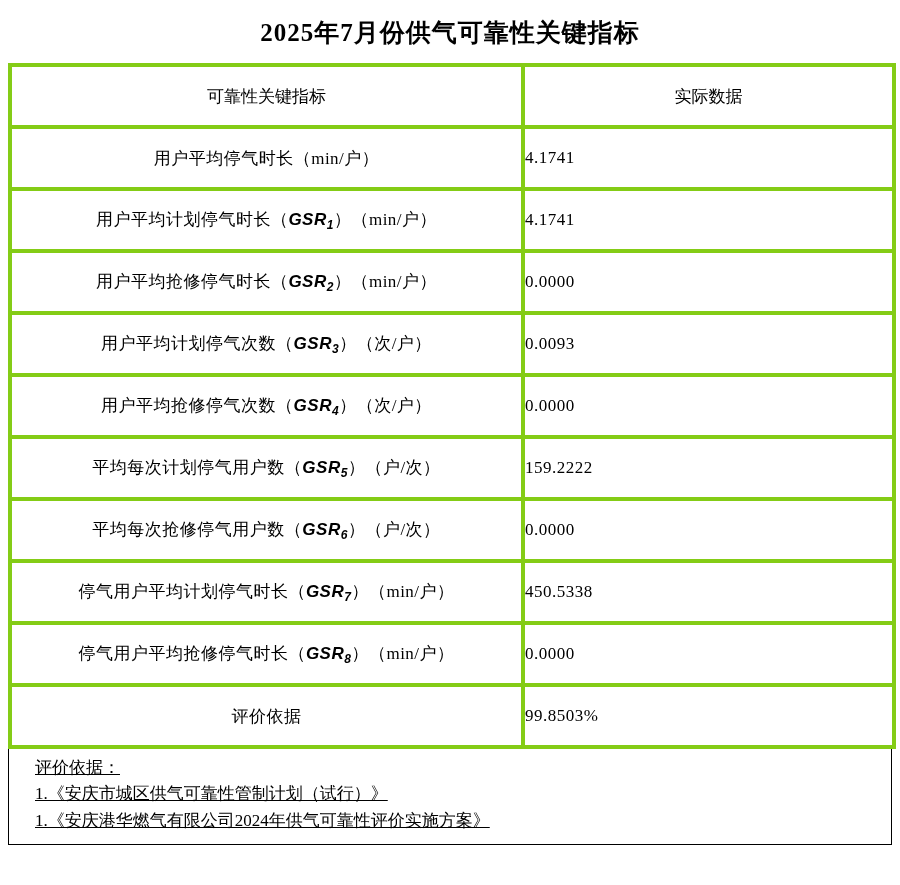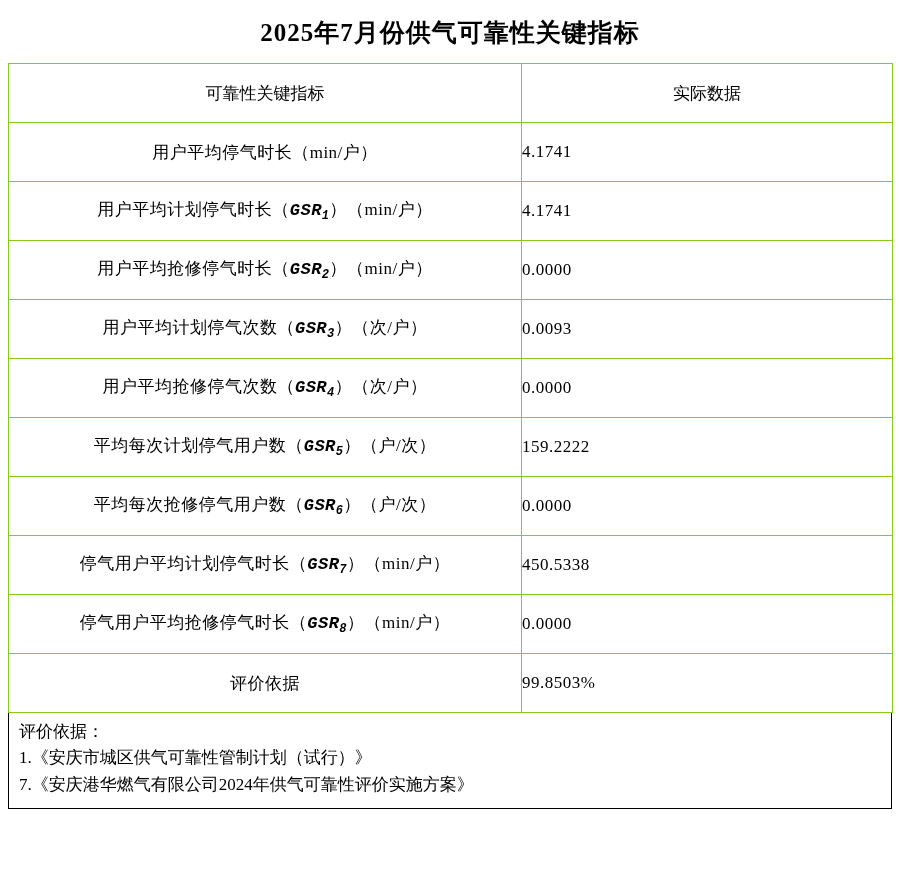--- a/index.html
+++ b/index.html
@@ -29,21 +29,21 @@
     padding: 16px 0 14px 0;
     font-family: "Liberation Serif", "DejaVu Serif", serif;
   }
   table.metrics {
     border-collapse: collapse;
     width: 884px;
     table-layout: fixed;
     margin: 0;
   }
   table.metrics td, table.metrics th {
-    border: 1px solid #84cc16;
+    border: 4px solid #84cc16;
     padding: 0;
     font-weight: normal;
     font-size: 17px;
     font-family: "Liberation Serif", "DejaVu Serif", serif;
   }
   .col-metric { width: 513px; }
   .col-value  { width: 371px; }
 
   .hdr-cell {
     height: 58px;
@@ -61,36 +61,37 @@
   .val-cell {
     height: 58px;
     text-align: left;
     vertical-align: middle;
     font-size: 17px;
     letter-spacing: 0.5px;
   }
   .gsr {
     font-style: italic;
     font-weight: bold;
-    font-family: Liberation Mono, monospace;
+    font-family: Liberation Sans, sans-serif;
   }
   .sub {
     font-size: 12px;
     vertical-align: sub;
     font-style: italic;
     font-weight: bold;
   }
   .notes {
     border: 1px solid #000000;
     border-top: none;
     width: 884px;
     box-sizing: border-box;
-    padding: 6px 10px 10px 10px;
+    padding: 6px 10px 10px 26px;
     font-size: 17px;
     line-height: 1.55;
+    text-decoration: underline;
   }
   .notes div { white-space: nowrap; }
 </style>
 </head>
 <body>
 
 <div class="page">
 
   <div class="doc-title">2025年7月份供气可靠性关键指标</div>
 
@@ -145,16 +146,16 @@
         <tr>
           <td class="row-cell">评价依据</td>
           <td class="val-cell">99.8503%</td>
         </tr>
       </tbody>
   </table>
 
   <div class="notes">
     <div>评价依据：</div>
     <div>1.《安庆市城区供气可靠性管制计划（试行）》</div>
-    <div>7.《安庆港华燃气有限公司2024年供气可靠性评价实施方案》</div>
+    <div>1.《安庆港华燃气有限公司2024年供气可靠性评价实施方案》</div>
   </div>
 
 </div>
 
 </body></html>

